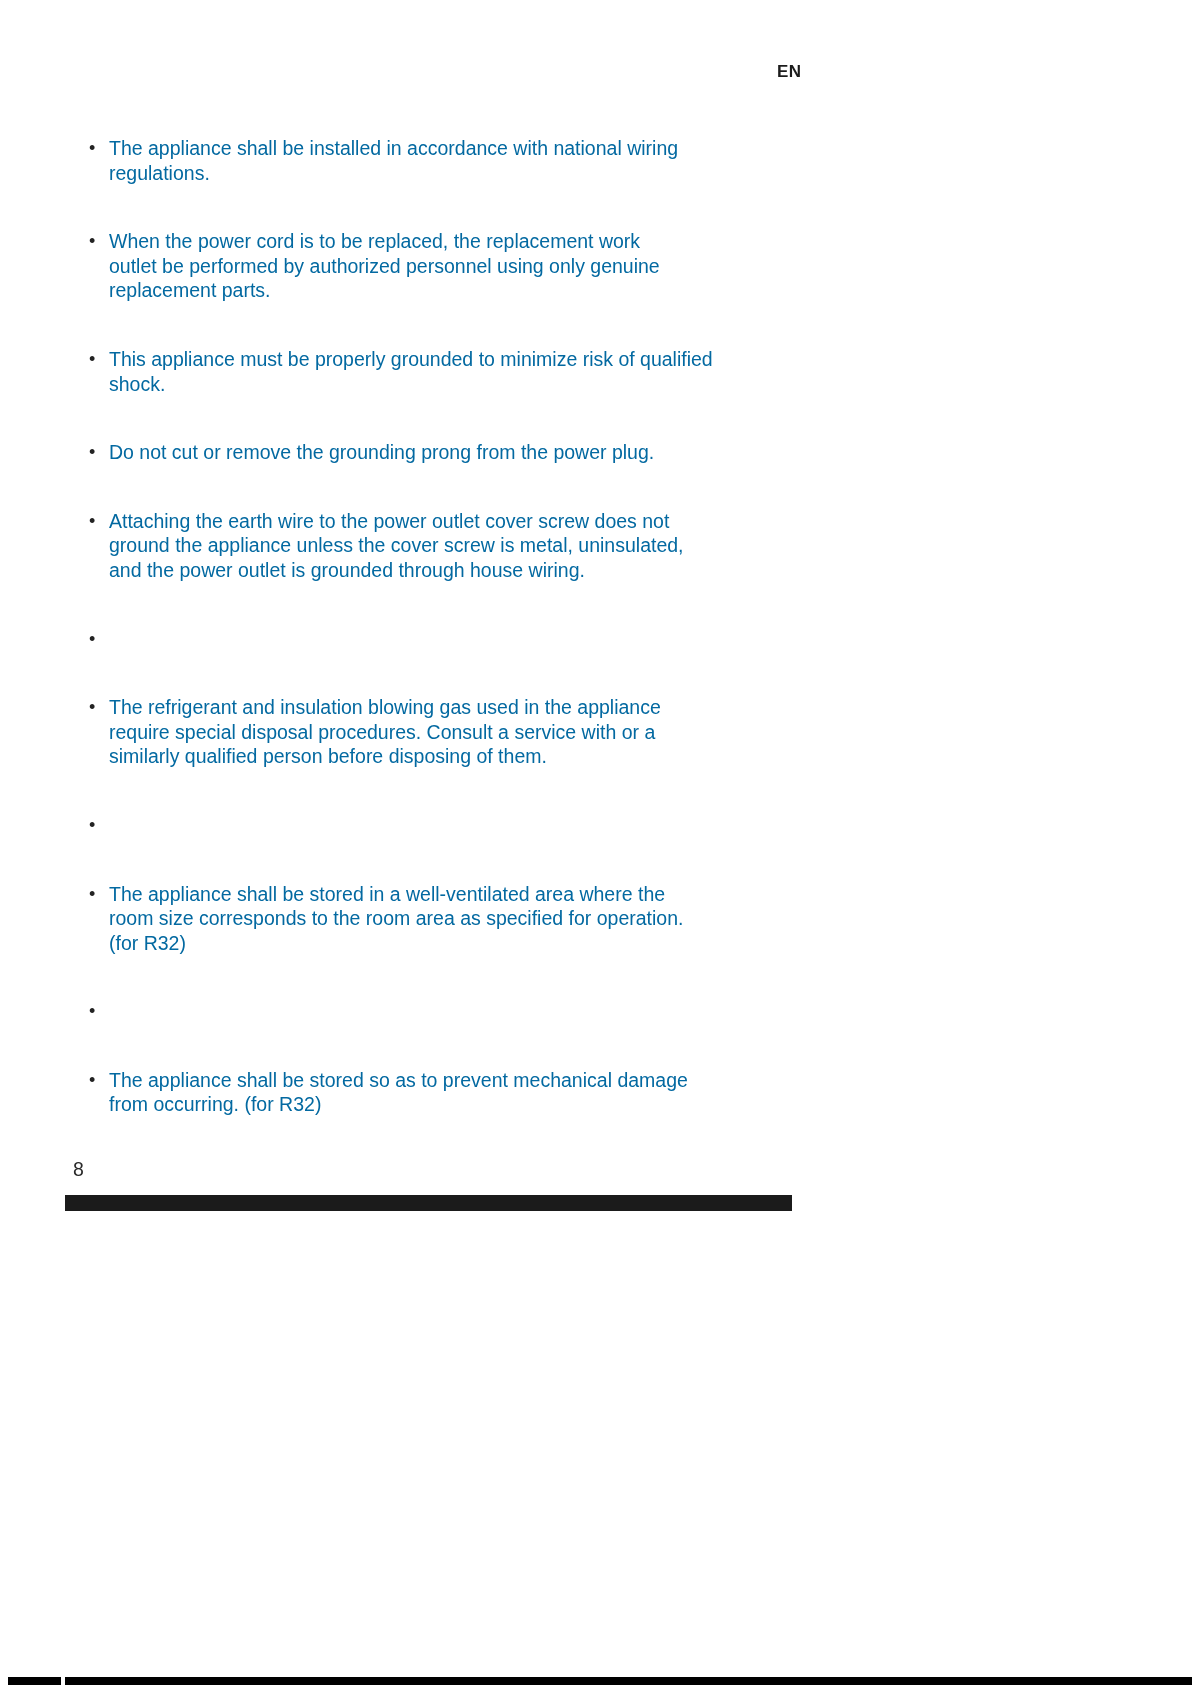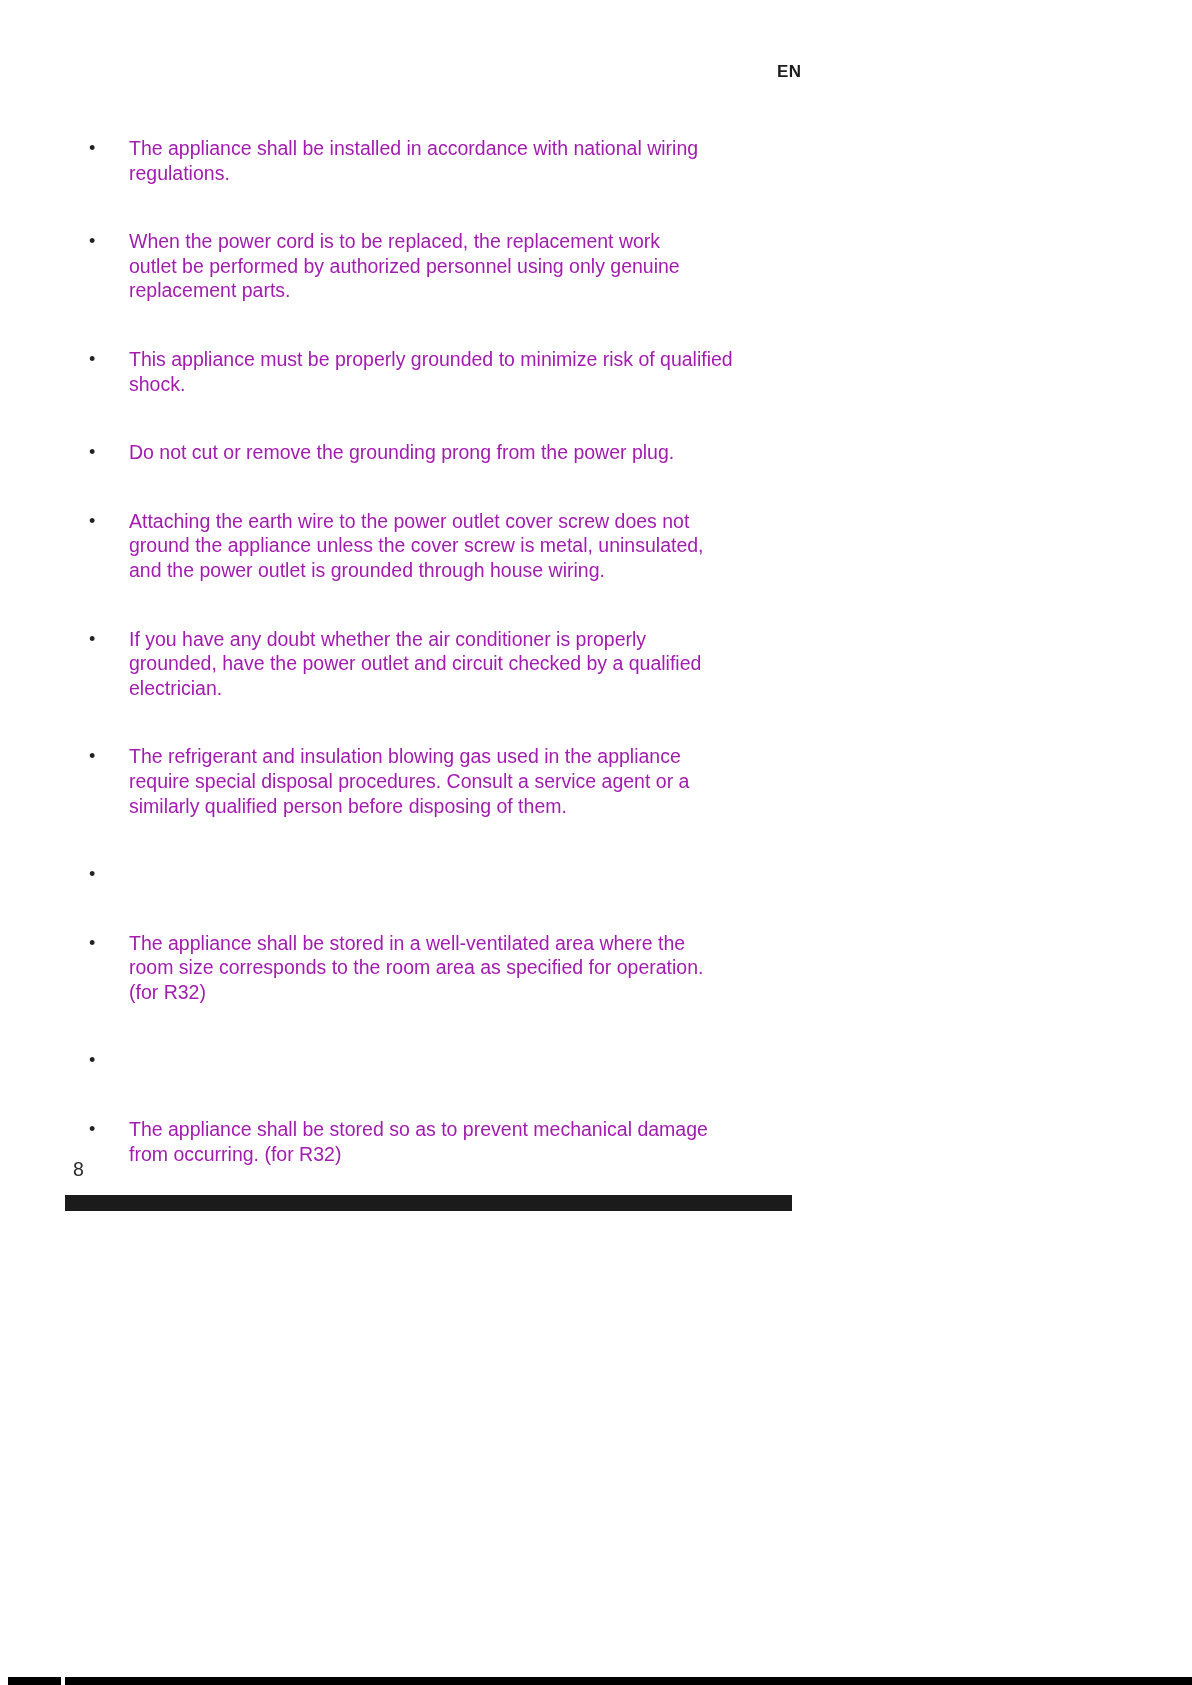--- a/index.html
+++ b/index.html
@@ -38,22 +38,21 @@
   }
   .bullet-marker {
     flex: 0 0 20px;
     width: 20px;
     font-size: 18px;
     line-height: 24.6px;
     color: #232323;
   }
   .bullet-text {
     white-space: pre-line;
-    color: #a21caf;
-    margin-left: 20px;
+    color: #0369a1;
   }
   .page-number {
     position: absolute;
     left: 57px; top: 1142px;
     font-size: 19.5px;
     color: #2a2a2a;
   }
   .footer-rule {
     position: absolute;
     left: 57px; top: 1187px;
@@ -99,28 +98,25 @@
       <span class="bullet-text">Do not cut or remove the grounding prong from the power plug.</span>
     </li>
     <li>
       <span class="bullet-marker">•</span>
       <span class="bullet-text">Attaching the earth wire to the power outlet cover screw does not
 ground the appliance unless the cover screw is metal, uninsulated,
 and the power outlet is grounded through house wiring.</span>
     </li>
     <li>
       <span class="bullet-marker">•</span>
-      <span class="bullet-text">If you have any doubt whether the air conditioner is properly
-grounded, have the power outlet and circuit checked by a qualified
-electrician.</span>
     </li>
     <li>
       <span class="bullet-marker">•</span>
       <span class="bullet-text">The refrigerant and insulation blowing gas used in the appliance
-require special disposal procedures. Consult a service agent or a
+require special disposal procedures. Consult a service with or a
 similarly qualified person before disposing of them.</span>
     </li>
     <li>
       <span class="bullet-marker">•</span>
     </li>
     <li>
       <span class="bullet-marker">•</span>
       <span class="bullet-text">The appliance shall be stored in a well-ventilated area where the
 room size corresponds to the room area as specified for operation.
 (for R32)</span>

